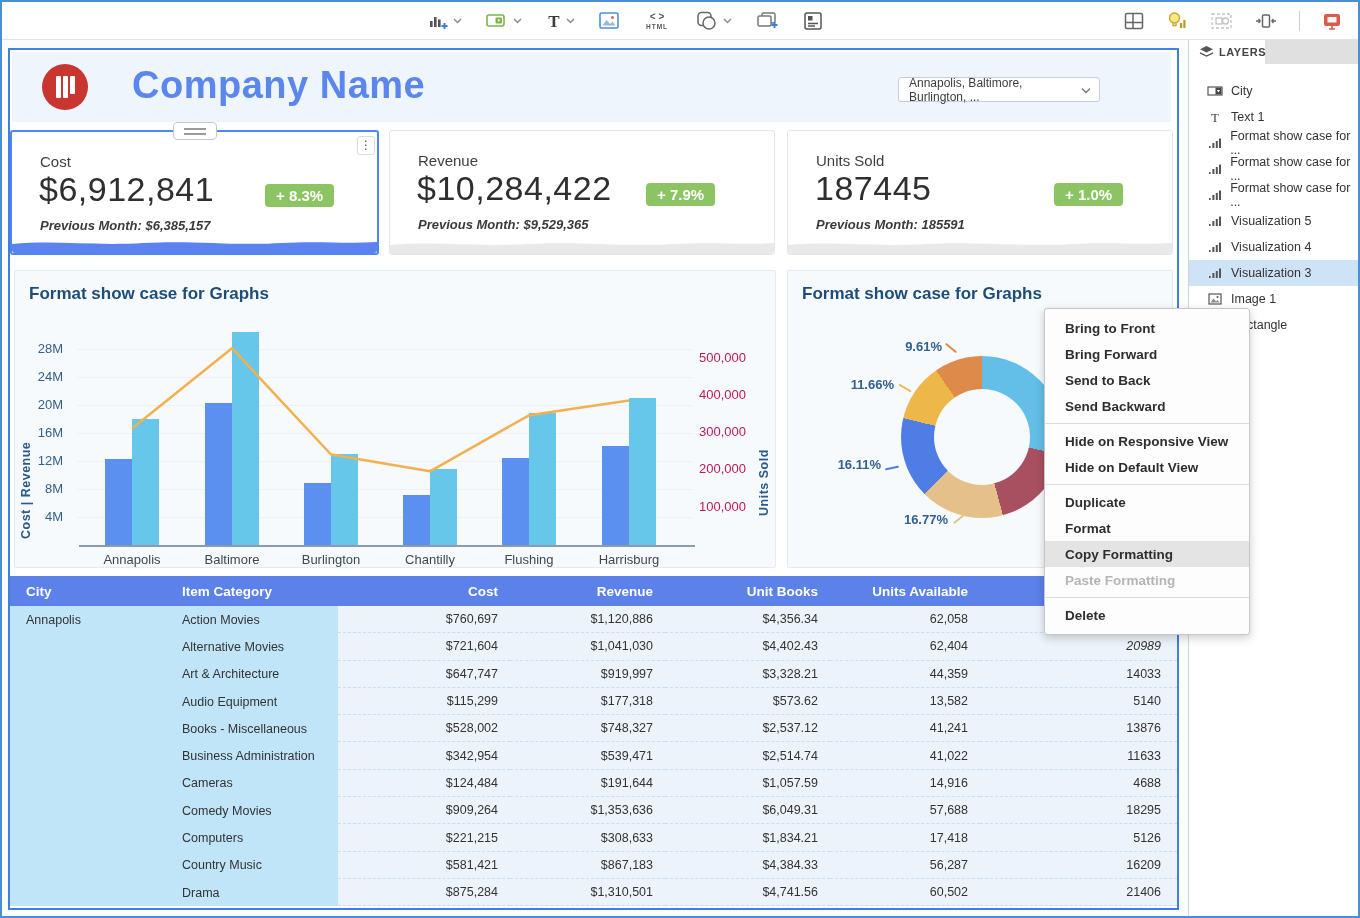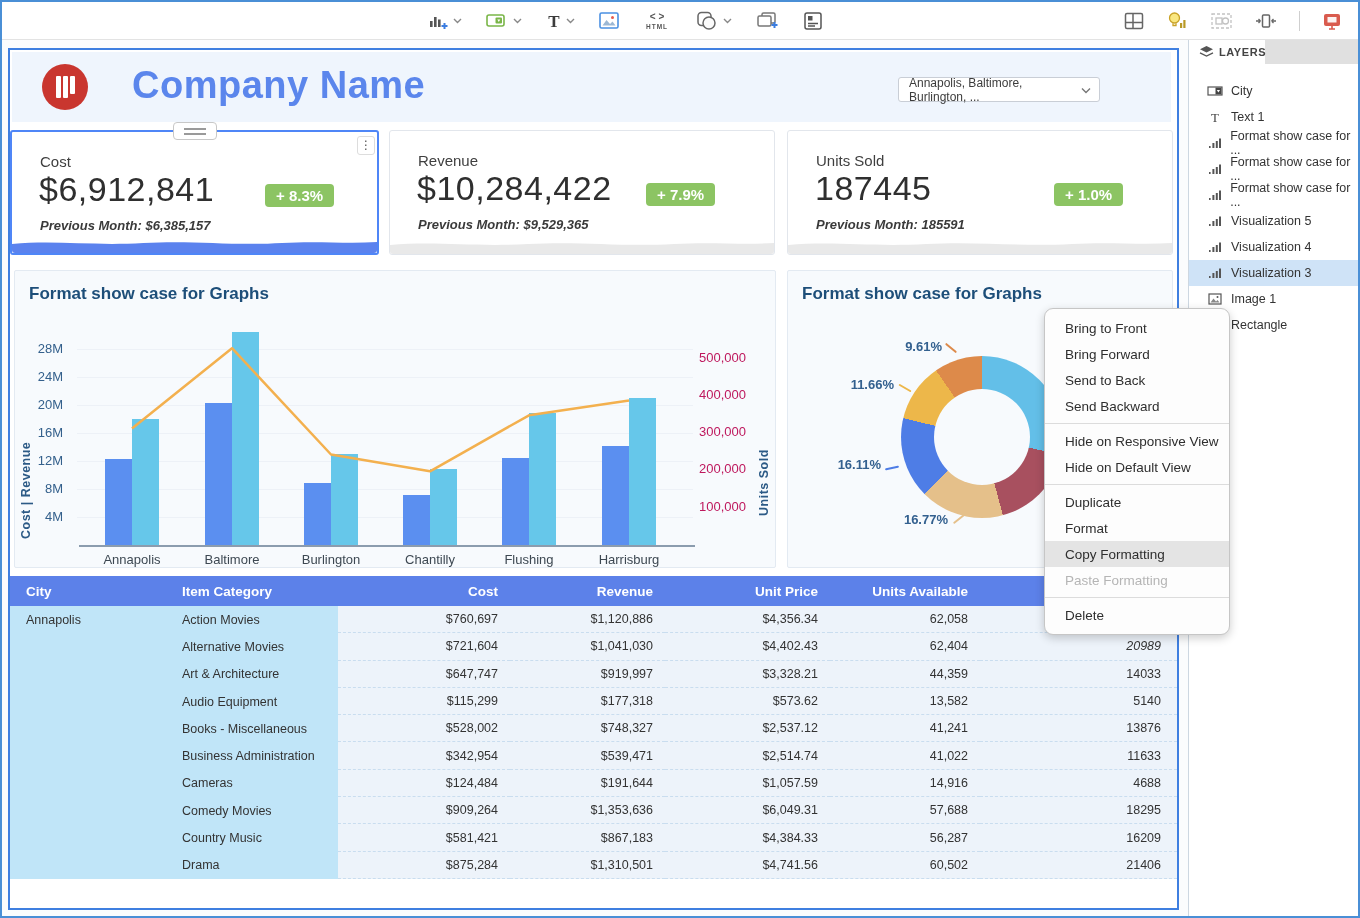--- a/index.html
+++ b/index.html
@@ -71,21 +71,21 @@
 
   
   .layers { position:absolute; left:1186px; top:0; right:0; bottom:0; background:#fff; border-left:1px solid #cdd7e1; }
   .layers-head { height:24px; background:#e0e0e0; display:flex; }
   .layers-tab { width:76px; height:24px; background:#fff; display:flex; align-items:center; gap:5px; padding-left:10px; font-size:11px; font-weight:700; color:#444; letter-spacing:.6px; }
   .layer-item { height:26px; display:flex; align-items:center; gap:7px; padding-left:17px; font-size:12.5px; color:#333; cursor:pointer; }
   .layer-item.sel { background:#cfe3f7; }
   .layer-ico { width:18px; display:flex; justify-content:center; }
 
   
-  .ctx-menu { position:absolute; left:1042px; top:268px; width:186px; background:#fdfdfd; border:1px solid #c6c6c6; border-radius:9px; box-shadow:0 3px 10px rgba(0,0,0,.2); padding:6px 0; z-index:50; }
+  .ctx-menu { position:absolute; left:1042px; top:268px; width:206px; background:#fdfdfd; border:1px solid #c6c6c6; border-radius:3px; box-shadow:0 3px 10px rgba(0,0,0,.2); padding:6px 0; z-index:50;font-weight:bold; }
   .ctx-item { height:26px; display:flex; align-items:center; padding-left:20px; font-size:13.5px; color:#2e2e2e; cursor:pointer; }
   .ctx-item.hover { background:#e4e4e4; }
   .ctx-item.disabled { color:#b5b5b5; }
   .ctx-div { height:1px; background:#dcdcdc; margin:4px 0; }
 </style>
 </head>
 <body>
 
 <div class="stage">
 
@@ -284,21 +284,21 @@
             <div class="dtick" style="left: 164px; top: 247px; background: rgb(229, 192, 138); transform: rotate(-38deg);"></div>
           </div>
       </div>
 
       <div class="dtable" id="dtable">
           <div class="t-head">
             <div class="c-city" style="width: 162px;">City</div>
             <div class="c-cat" style="width: 166px;">Item Category</div>
             <div class="c-num" style="width: 172px; justify-content: flex-end; padding-right: 12px;">Cost</div>
             <div class="c-num" style="width: 155px; justify-content: flex-end; padding-right: 12px;">Revenue</div>
-            <div class="c-num" style="width: 165px; justify-content: flex-end; padding-right: 12px;">Unit Price</div>
+            <div class="c-num" style="width: 165px; justify-content: flex-end; padding-right: 12px;">Unit Books</div>
             <div class="c-num" style="width: 150px; justify-content: flex-end; padding-right: 12px;">Units Available</div>
             <div class="c-num" style="width: 197px; justify-content: flex-end; padding-right: 16px;">Units Sold</div>
           </div>
           <div class="t-row">
             <div class="c-city" style="width: 162px;">Annapolis</div>
             <div class="c-cat" style="width: 166px;">Action Movies</div>
             <div class="c-num" style="width: 172px;">$760,697</div>
             <div class="c-num" style="width: 155px;">$1,120,886</div>
             <div class="c-num" style="width: 165px;">$4,356.34</div>
             <div class="c-num" style="width: 150px;">62,058</div>
@@ -359,20 +359,29 @@
             <div class="c-num" style="width: 197px; padding-right: 16px;">4688</div>
           </div>
           <div class="t-row">
             <div class="c-city" style="width: 162px;"></div>
             <div class="c-cat" style="width: 166px;">Comedy Movies</div>
             <div class="c-num" style="width: 172px;">$909,264</div>
             <div class="c-num" style="width: 155px;">$1,353,636</div>
             <div class="c-num" style="width: 165px;">$6,049.31</div>
             <div class="c-num" style="width: 150px;">57,688</div>
             <div class="c-num" style="width: 197px; padding-right: 16px;">18295</div>
+          </div>
+          <div class="t-row">
+            <div class="c-city" style="width: 162px;"></div>
+            <div class="c-cat" style="width: 166px;">Computers</div>
+            <div class="c-num" style="width: 172px;">$221,215</div>
+            <div class="c-num" style="width: 155px;">$308,633</div>
+            <div class="c-num" style="width: 165px;">$1,834.21</div>
+            <div class="c-num" style="width: 150px;">17,418</div>
+            <div class="c-num" style="width: 197px; padding-right: 16px;">5126</div>
           </div>
           <div class="t-row">
             <div class="c-city" style="width: 162px;"></div>
             <div class="c-cat" style="width: 166px;">Country Music</div>
             <div class="c-num" style="width: 172px;">$581,421</div>
             <div class="c-num" style="width: 155px;">$867,183</div>
             <div class="c-num" style="width: 165px;">$4,384.33</div>
             <div class="c-num" style="width: 150px;">56,287</div>
             <div class="c-num" style="width: 197px; padding-right: 16px;">16209</div>
           </div>

